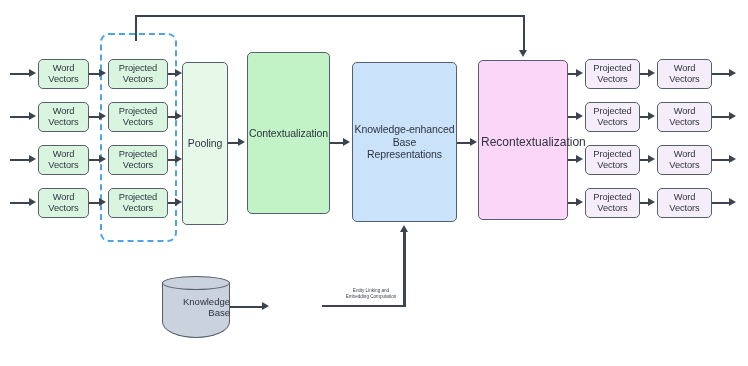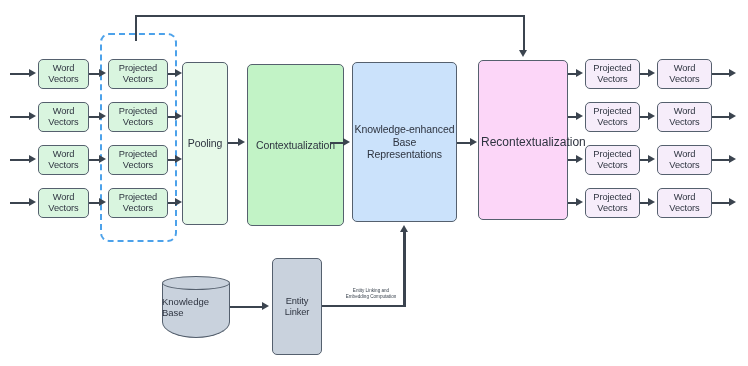--- a/index.html
+++ b/index.html
@@ -72,21 +72,21 @@
   .cyl-top{
     position:absolute;left:0;top:0;right:0;height:14px;
     background:#c9d2dd;
     border:1.3px solid #55606e;
     border-radius:50%/50%;
     box-sizing:border-box;
   }
   .cyl-text{
     position:absolute;left:0;right:0;top:50%;
     transform:translateY(-50%);
-    text-align:left;
+    text-align:right;
     font-size:9.5px;line-height:11px;
     color:#2e3440;
     white-space:pre-line;
   }
 
   
   .hline{position:absolute;background:#3b444f;height:2.4px;}
   .vline{position:absolute;background:#3b444f;width:2.4px;}
   .arrow-r{
     position:absolute;width:0;height:0;
@@ -169,21 +169,21 @@
   <div class="arrow-r" style="left:99px;top:198.4px;"></div>
   <div class="node small f-projvec" style="left:108px;top:188px;width:60px;height:30px;">Projected
 Vectors</div>
   <div class="hline" style="left:168px;top:201.8px;width:9px;"></div>
   <div class="arrow-r" style="left:175px;top:198.4px;"></div>
 
   <div class="node big f-pooling" style="left:182px;top:62px;width:46px;height:163px;">Pooling</div>
   <div class="hline" style="left:228px;top:141.8px;width:12px;"></div>
   <div class="arrow-r" style="left:238px;top:138.4px;"></div>
 
-  <div class="node big f-context" style="left:247px;top:64px;width:97px;height:162px;">Contextualization</div>
+  <div class="node big f-context" style="left:247px;top:52px;width:83px;height:162px;">Contextualization</div>
   <div class="hline" style="left:330px;top:141.8px;width:14px;"></div>
   <div class="arrow-r" style="left:343px;top:138.4px;"></div>
 
   <div class="node big f-span" style="left:352px;top:62px;width:105px;height:160px;">Knowledge-enhanced
 Base
 Representations</div>
   <div class="hline" style="left:457px;top:141.8px;width:14px;"></div>
   <div class="arrow-r" style="left:470px;top:138.4px;"></div>
 
   <div class="node f-recontext" style="left:478px;top:60px;width:90px;height:160px;"></div>
@@ -236,22 +236,20 @@
   <div class="cylinder" style="left:162px;top:276px;width:68px;height:62px;">
     <div class="cyl-body"></div>
     <div class="cyl-top"></div>
     <div class="cyl-text">Knowledge
 Base</div>
   </div>
 
   <div class="hline" style="left:230px;top:305.8px;width:33px;"></div>
   <div class="arrow-r" style="left:262px;top:302.4px;"></div>
 
-  <div class="node small f-gray" style="left:272px;top:258px;width:50px;height:97px;">Entity
-Linker</div>
 
   <div class="hline" style="left:322px;top:304.6px;width:84px;"></div>
   <div class="vline" style="left:403.4px;top:232px;height:74px;"></div>
   <div class="arrow-u" style="left:400px;top:224.5px;"></div>
   <div class="edge-label" style="left:334px;top:288px;width:74px;">Entity Linking and
 Embedding Computation</div>
 
 </div>
 
 </body></html>

